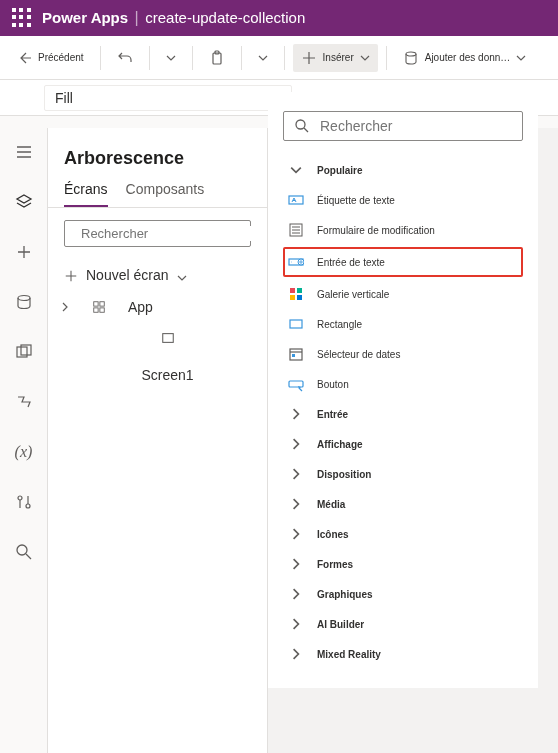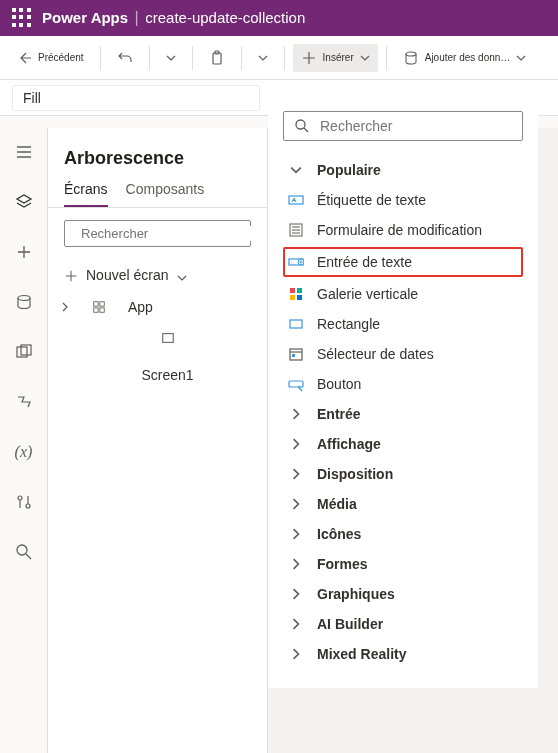--- a/index.html
+++ b/index.html
@@ -16,21 +16,21 @@
 
 .cmd-bar { height: 44px; background: #fff; border-bottom: 1px solid #e1dfdd; display: flex; align-items: center; padding: 0 8px; gap: 4px; }
 .cmd-btn { display: flex; align-items: center; gap: 6px; padding: 6px 8px; font-size: 10px; color: #323130; cursor: pointer; border-radius: 2px; }
 .cmd-btn.active { background: #edebe9; }
 .cmd-sep { width: 1px; height: 24px; background: #e1dfdd; margin: 0 4px; }
 .chevron-small { width: 10px; height: 10px; }
 .icon-sm { width: 16px; height: 16px; display: flex; align-items: center; justify-content: center; }
 
 
 .formula-bar { height: 36px; background: #fff; border-bottom: 1px solid #e1dfdd; display: flex; align-items: center; padding: 0 12px; }
-.formula-input { border: 1px solid #edebe9; padding: 4px 10px; font-size: 14px; color: #323130; width: 248px; background: #fff; border-radius: 2px; }
+.formula-input { border: 1px solid #edebe9; padding: 4px 10px; font-size: 14px; color: #323130; width: 248px; background: #fff; border-radius: 2px; margin-left: 32px; }
 
 
 .left-rail { position: absolute; left: 0; top: 128px; bottom: 0; width: 48px; background: #faf9f8; border-right: 1px solid #e1dfdd; display: flex; flex-direction: column; align-items: center; padding-top: 8px; gap: 18px; }
 .rail-btn { width: 32px; height: 32px; display: flex; align-items: center; justify-content: center; cursor: pointer; color: #605e5c; }
 
 
 .tree-panel { position: absolute; left: 48px; top: 128px; bottom: 0; width: 220px; background: #fff; border-right: 1px solid #e1dfdd; padding: 20px 0 0 0; }
 .tree-title { font-size: 18px; font-weight: 600; color: #201f1e; padding: 0 16px 12px; }
 .tree-tabs { display: flex; gap: 18px; padding: 0 16px; border-bottom: 1px solid #e1dfdd; }
 .tree-tab { font-size: 14px; color: #605e5c; padding-bottom: 8px; cursor: pointer; border-bottom: 2px solid transparent; }
@@ -38,21 +38,21 @@
 .tree-search { margin: 12px 16px; border: 1px solid #8a8886; border-radius: 2px; display: flex; align-items: center; padding: 5px 8px; gap: 8px; }
 .tree-search input { border: none; outline: none; font-size: 13px; flex: 1; color: #605e5c; }
 .new-screen { padding: 8px 16px; font-size: 14px; color: #323130; display: flex; align-items: flex-end; gap: 8px; cursor: pointer; }
 .tree-item { padding: 8px 16px 8px 12px; font-size: 14px; color: #323130; display: flex; align-items: center; gap: 22px; cursor: pointer; }
 .tree-item.child { padding-left: 36px; flex-direction: column; }
 
 
 .insert-panel { position: absolute; left: 268px; top: 92px; width: 270px; background: #fff; border: 1px solid #fff; z-index: 10; padding: 18px 14px; }
 .insert-search { border: 1px solid #8a8886; border-radius: 2px; display: flex; align-items: center; padding: 6px 10px; gap: 10px; margin-bottom: 14px; }
 .insert-search input { border: none; outline: none; font-size: 14px; flex: 1; color: #605e5c; }
-.insert-row { display: flex; align-items: center; gap: 12px; padding: 6px 4px; font-size: 14px; color: #323130; cursor: pointer; }
+.insert-row { display: flex; align-items: center; gap: 12px; padding: 6px 4px; font-size: 10px; color: #323130; cursor: pointer; }
 .insert-row .row-icon { width: 18px; height: 18px; display: flex; align-items: center; justify-content: center; }
 .insert-row.section { font-weight: 600; }
 .insert-row.highlighted { border: 2px solid #e3372a; border-radius: 2px; padding: 4px 2px; margin: 2px 0; }
 .chev { color: #605e5c; }
 
 .canvas-area { position: absolute; left: 268px; right: 0; top: 128px; bottom: 0; background: #f3f2f1; }
 
 svg { display: block; }
 </style>
 </head>

